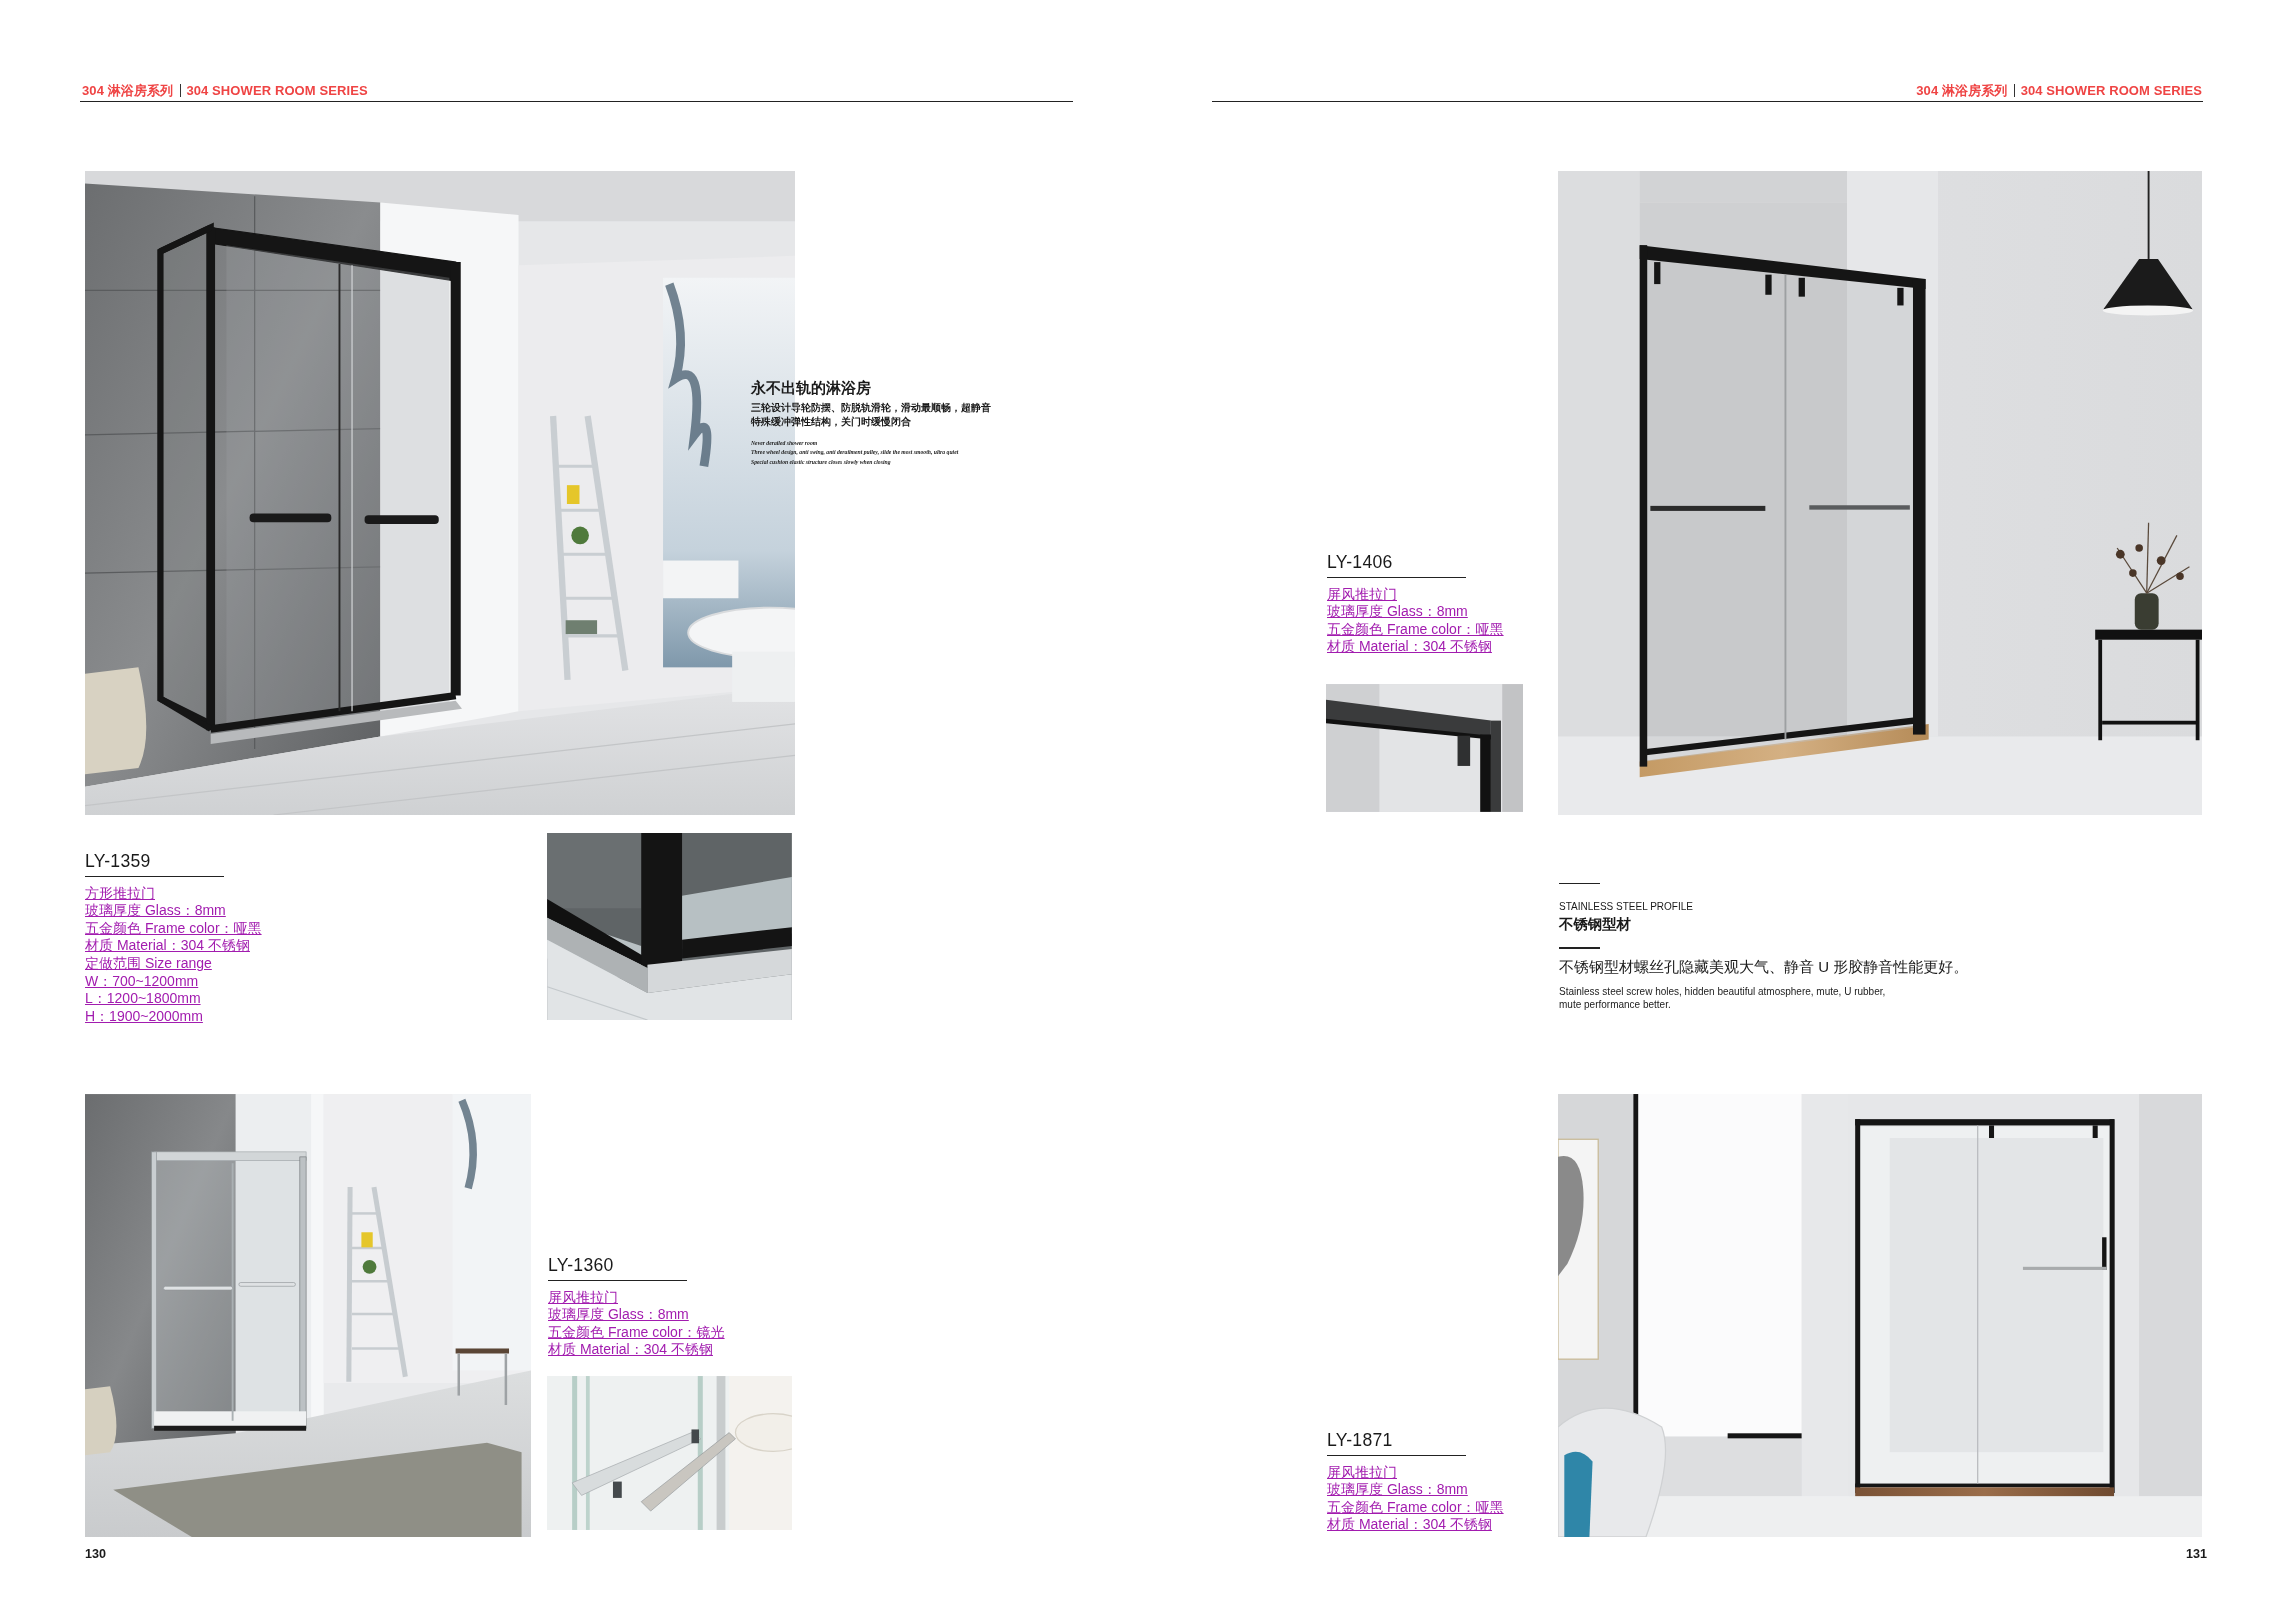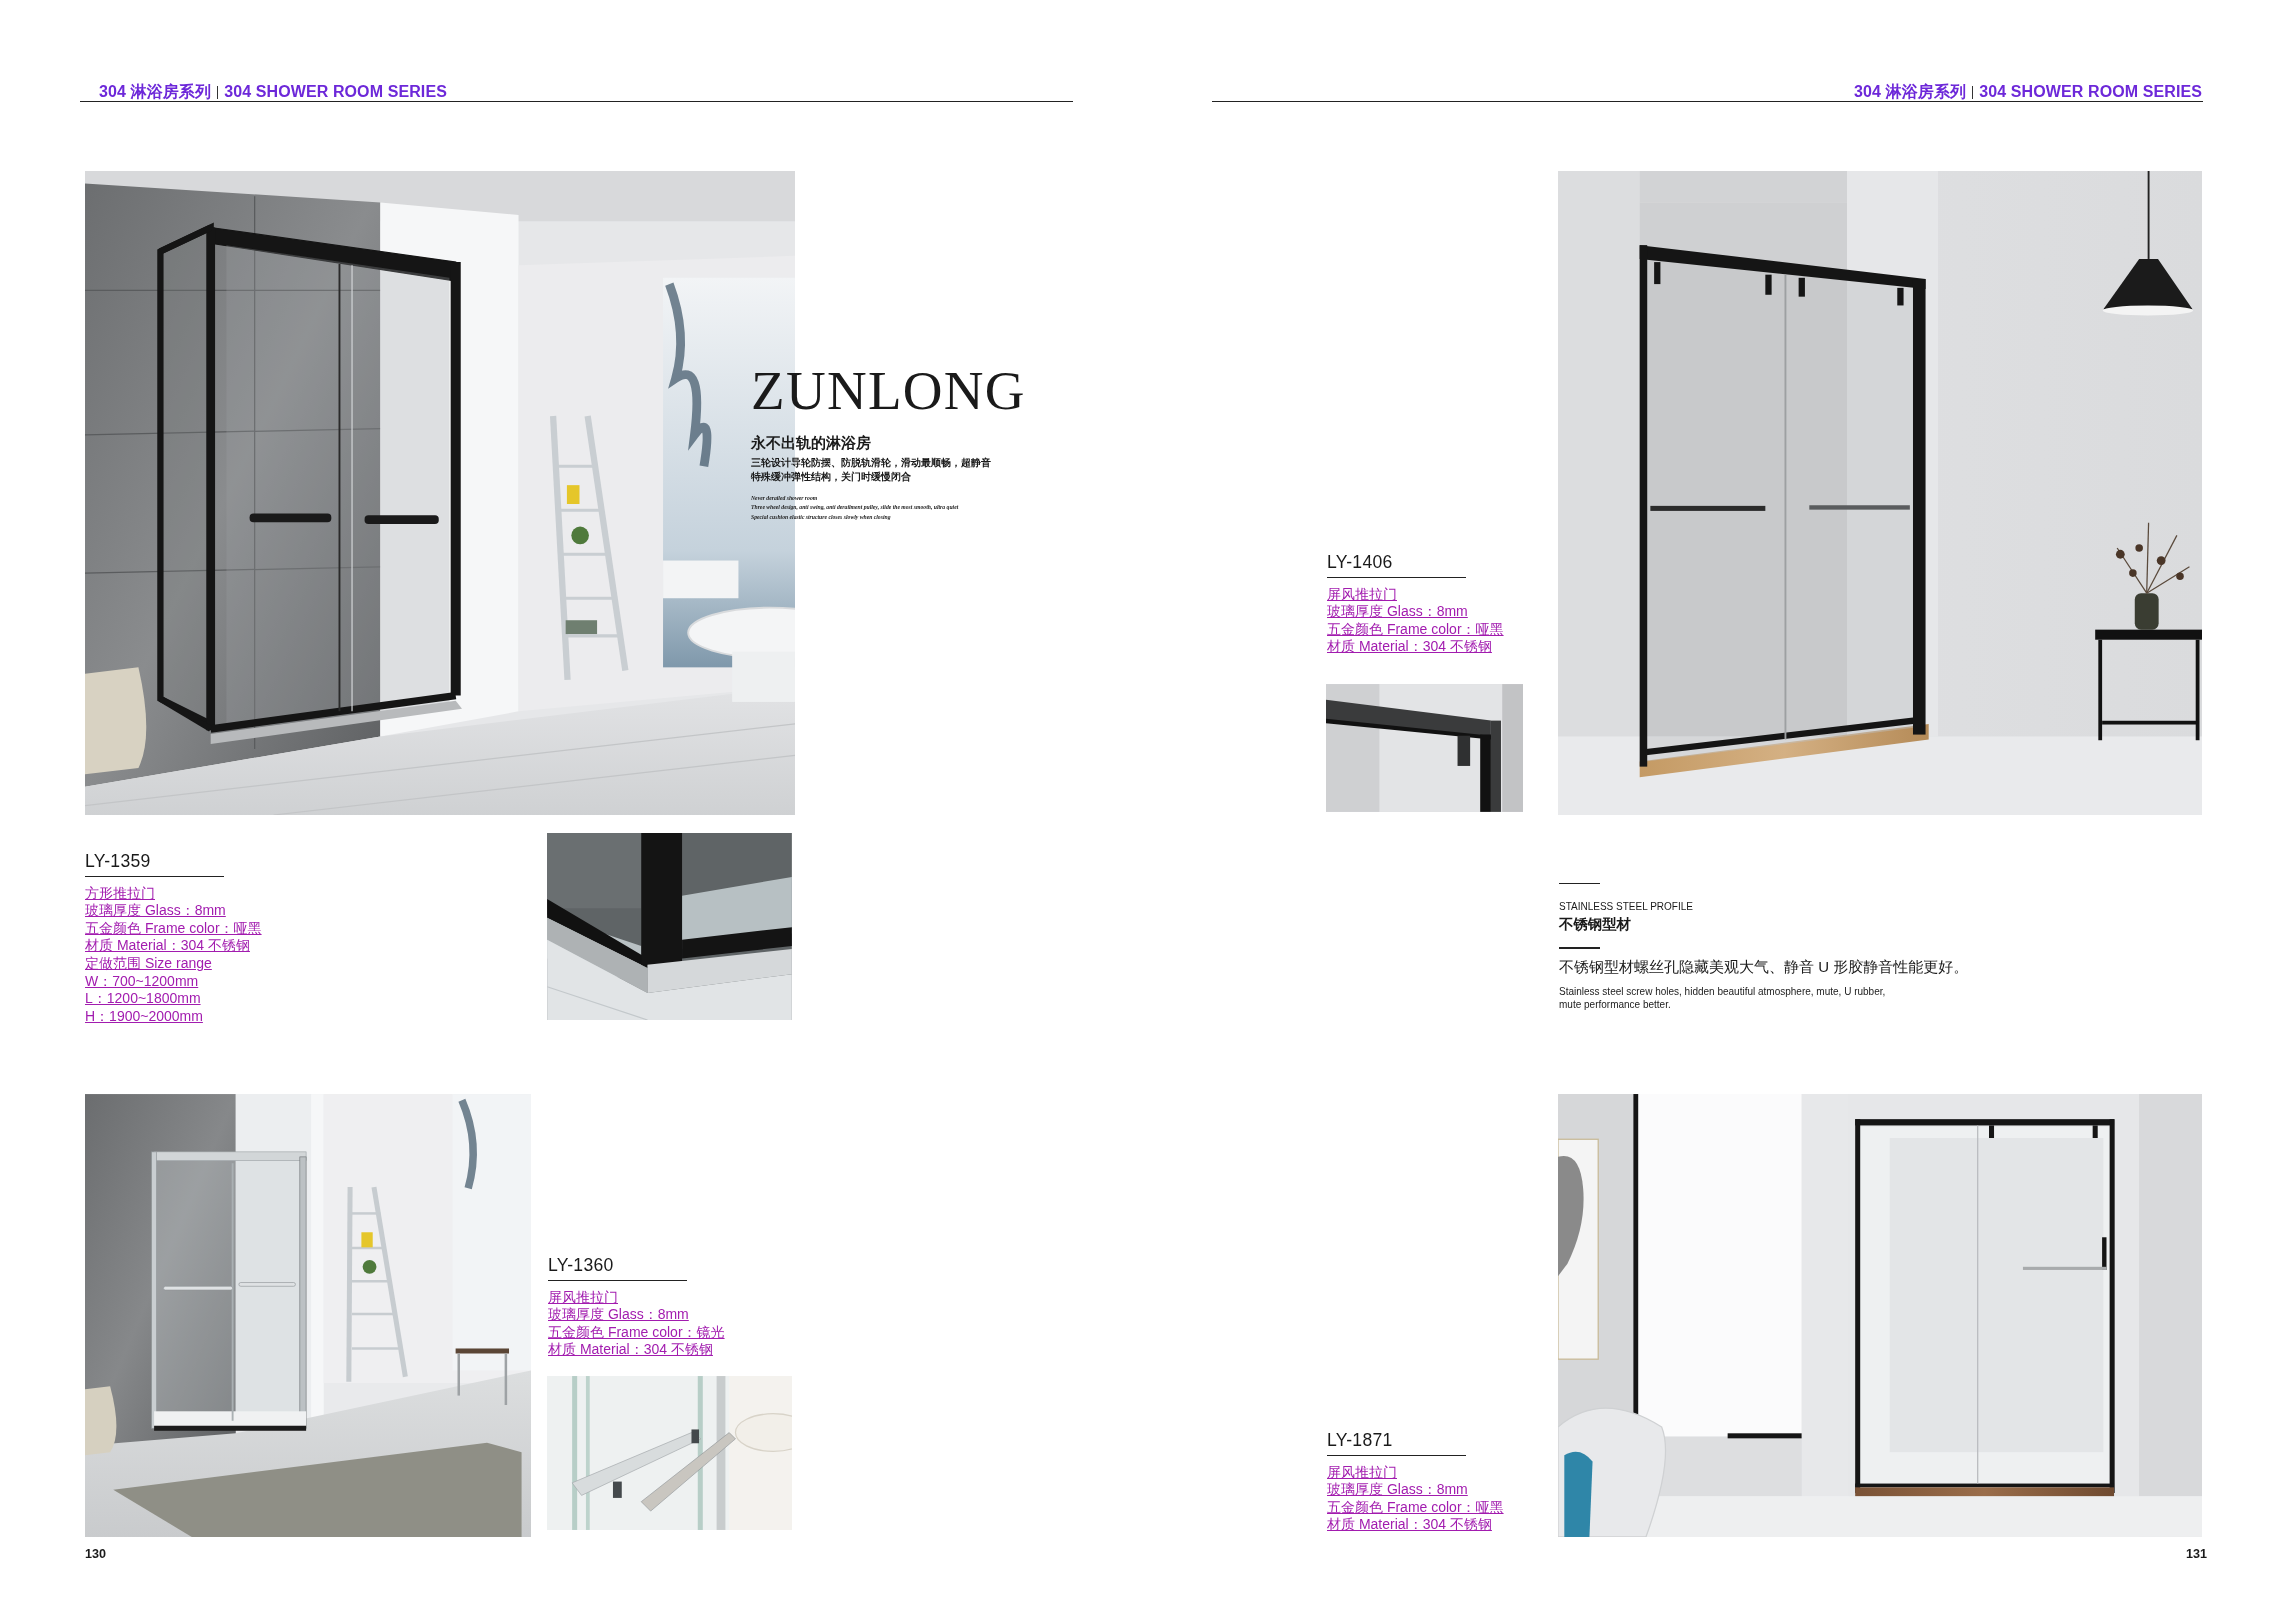--- a/index.html
+++ b/index.html
@@ -1,18 +1,18 @@
 <!DOCTYPE html>
 <html style="font-size:10px"><head>
 <meta charset="utf-8">
 <style>
   html, body { margin:0; padding:0; background:#ffffff; }
   body { width:2284px; height:1618px; position:relative; overflow:hidden; font-family:"Liberation Sans", "DejaVu Sans", sans-serif; color:#1a1a1a; }
   .abs { position:absolute; }
-  .hdr { font-size:16px; font-weight:bold; letter-spacing:0.1px; white-space:nowrap; color:#6d28d9;margin-left:17px; }
+  .hdr { font-size:13px; font-weight:bold; letter-spacing:0.1px; white-space:nowrap; color:#ef4444; }
   .hdr .sep { display:inline-block; width:0.6px; height:12.6px; background:#333; margin:0 6.3px; vertical-align:-1.9px; }
   .hline { height:1.3px; background:#222; }
   .photo { overflow:hidden; }
   .model { font-size:17.6px; font-weight:normal; color:#1a1a1a; letter-spacing:0.3px; }
   .model-rule { height:1.3px; background:#222; width:139px; margin-top:3.8px; }
   .specs { font-size:14px; line-height:17.6px; color:#a21caf; margin-top:7.5px;text-decoration:underline; }
   .specs div { white-space:nowrap; }
   .pagenum { font-size:12.6px; font-weight:bold; color:#1a1a1a; }
   .brand { font-family:"Liberation Serif", "DejaVu Serif", serif; font-size:55px; letter-spacing:1.3px; color:#1a1a1a; line-height:1; }
   .brand-sub { font-family:"DejaVu Serif", "Liberation Serif", serif; font-size:15px; font-weight:bold; color:#1a1a1a; }
@@ -108,21 +108,20 @@
     </g>
 
     <polygon points="200,896 590,843 600,856 200,912" fill="#b8babc"></polygon>
 
     <rect x="262" y="545" width="130" height="14" rx="6" fill="#1a1a1a"></rect>
     <rect x="445" y="548" width="118" height="14" rx="6" fill="#1a1a1a"></rect>
   </svg>
 </div>
 
 <div class="abs" style="left:751px; top:363px; width:302px;">
-  <div class="brand">ZUNLONG</div>
   <div class="brand-sub" style="margin-top:16.3px;">永不出轨的淋浴房</div>
   <div class="brand-desc" style="margin-top:2.5px;">
     <div>三轮设计导轮防摆、防脱轨滑轮，滑动最顺畅，超静音</div>
     <div>特殊缓冲弹性结构，关门时缓慢闭合</div>
   </div>
   <div class="brand-en" style="margin-top:10px;">
     <div>Never derailed shower room</div>
     <div>Three wheel design, anti swing, anti derailment pulley, slide the most smooth, ultra quiet</div>
     <div>Special cushion elastic structure closes slowly when closing</div>
   </div>

